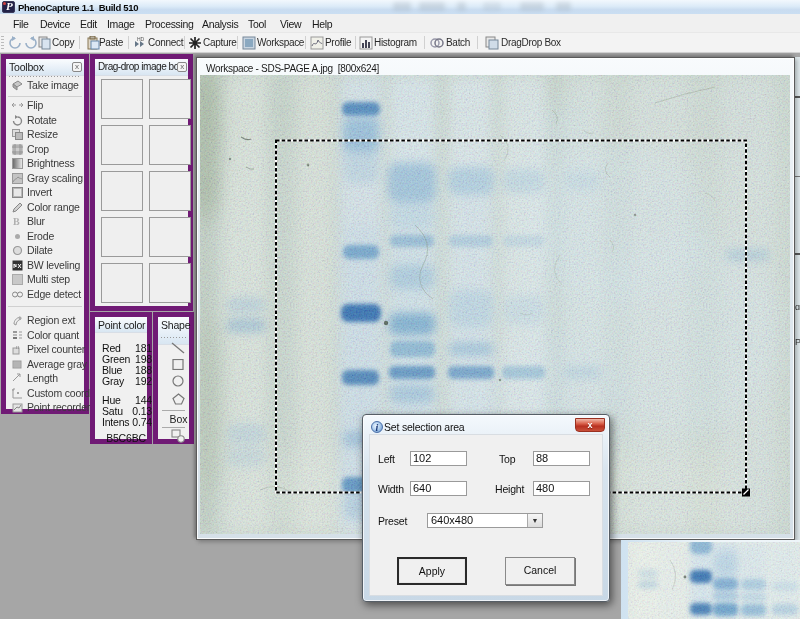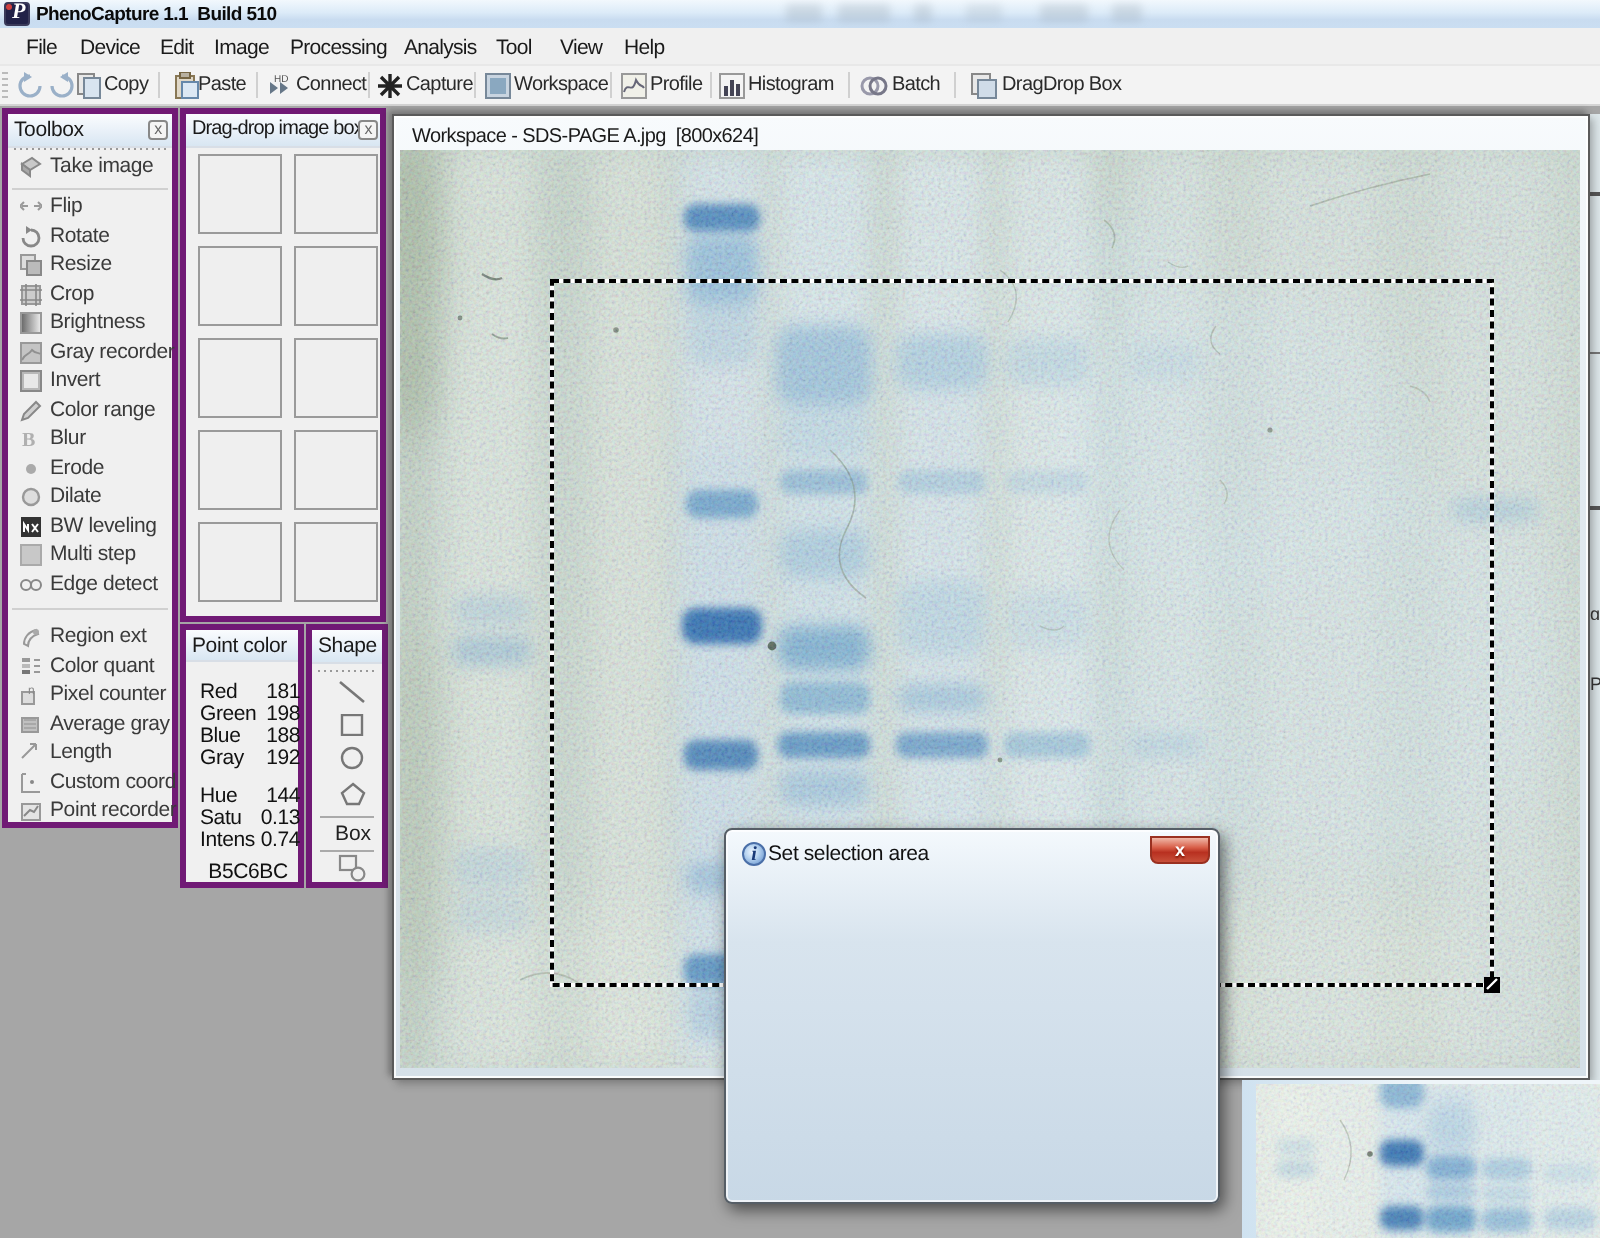--- a/index.html
+++ b/index.html
@@ -16,21 +16,21 @@
 #menubar { position:absolute; left:0; top:14px; width:800px; height:19px; background:#f0f0f0; border-bottom:1px solid #e8e8e8; }
 #menubar span { position:absolute; top:4px; font-size:10.5px; letter-spacing:-0.35px; color:#1a1a1a; }
 
 #toolbar { position:absolute; left:0; top:33px; width:800px; height:20px; background:#f3f3f3; border-bottom:1px solid #d4d4d4; }
 .tbtxt { position:absolute; top:4px; font-size:10px; letter-spacing:-0.3px; color:#2a2a2a; }
 .tbsep { position:absolute; top:3px; width:1px; height:13px; background:#d0d0d0; }
 .tbicon { position:absolute; top:3px; width:14px; height:14px; }
 #grip { position:absolute; left:1px; top:3px; width:3px; height:14px;
   background:repeating-linear-gradient(#bbb 0 1px, transparent 1px 3px); }
 
-.panel { position:absolute; background:#f0f0f0; border:3px solid #701a75; }
+.panel { position:absolute; background:#f0f0f0; border:5px solid #701a75; }
 .phead { position:absolute; left:0; top:0; right:0; height:17px;
   background:linear-gradient(#fafcfe, #e8f0f8 55%, #d8e6f2); border-bottom:1px solid #d8dee6;
   font-size:10.5px; letter-spacing:-0.2px; color:#1a1a1a; padding-left:3px; padding-top:2px; white-space:nowrap; }
 .pclose { position:absolute; top:3px; width:10px; height:10px; border:1px solid #888; border-radius:2px;
   font-size:8px; line-height:8px; text-align:center; color:#666; background:#f4f4f4; }
 .dotsep { position:absolute; left:3px; right:3px; height:1px;
   background:repeating-linear-gradient(90deg,#999 0 1px, transparent 1px 3px); }
 .solsep { position:absolute; left:2px; right:2px; height:1px; background:#d0d0d0; }
 
 .titem { position:absolute; left:0; width:88px; height:14px; font-size:10.5px; letter-spacing:-0.2px; color:#3a3a3a; }
@@ -216,21 +216,21 @@
         <svg class="ic" viewBox="0 0 11 11">
           <rect x="0.5" y="0.5" width="10" height="10" fill="url(#gb)" stroke="#999"></rect>
         </svg>
         <span class="tx">Brightness</span>
       </div>
     <div class="titem" style="top:112.5px;">
         <svg class="ic" viewBox="0 0 11 11">
           <rect x="0.5" y="0.5" width="10" height="10" fill="#c4c4c4" stroke="#999"></rect>
           <path d="M1 9c2-4 3-2 5-5 2 2 3 1 4 2" fill="none" stroke="#909090"></path>
         </svg>
-        <span class="tx">Gray recorder</span>
+        <span class="tx">Gray scaling</span>
       </div>
     <div class="titem" style="top:127px;">
         <svg class="ic" viewBox="0 0 11 11">
           <rect x="0.5" y="0.5" width="10" height="10" fill="#b8b8b8" stroke="#888"></rect>
           <rect x="2" y="2" width="7" height="7" fill="#e8e8e8"></rect>
         </svg>
         <span class="tx">Invert</span>
       </div>
     <div class="titem" style="top:141.5px;">
         <svg class="ic" viewBox="0 0 11 11">
@@ -357,21 +357,21 @@
     <div class="pcrow" style="top:36px;">Green<span class="pcval">198</span></div>
     <div class="pcrow" style="top:47px;">Blue<span class="pcval">188</span></div>
     <div class="pcrow" style="top:58px;">Gray<span class="pcval">192</span></div>
     <div class="pcrow" style="top:77px;">Hue<span class="pcval">144</span></div>
     <div class="pcrow" style="top:88px;">Satu<span class="pcval">0.13</span></div>
     <div class="pcrow" style="top:99px;">Intens<span class="pcval">0.74</span></div>
     <div class="pcrow" style="top:115px; left:0; width:62px; text-align:center;">B5C6BC</div>
   </div>
 
   <div class="panel" id="shape" style="left:153px; top:312px; width:41px; height:132px;">
-    <div class="phead" style="height:17px;">Shape</div>
+    <div class="phead" style="height:28px;">Shape</div>
     <div class="dotsep" style="top:20px;"></div>
     <svg style="position:absolute;left:13px;top:25px;" width="14" height="12" viewBox="0 0 14 12">
         <path d="M1 1l12 10" stroke="#777" stroke-width="1.3"></path>
       </svg>
     <svg style="position:absolute;left:14px;top:42px;" width="12" height="11" viewBox="0 0 12 11">
         <rect x="1" y="0.5" width="10" height="10" fill="none" stroke="#777" stroke-width="1.2"></rect>
       </svg>
     <svg style="position:absolute;left:14px;top:58px;" width="12" height="12" viewBox="0 0 12 12">
         <circle cx="6" cy="6" r="5" fill="none" stroke="#777" stroke-width="1.2"></circle>
       </svg>
@@ -552,14 +552,31 @@
 <circle cx="57" cy="35" r="1.4" fill="#3a4a3a" opacity="0.7"></circle>
 <rect width="172" height="77" filter="url(#noise)" opacity="0.32"></rect>
 </svg>
   </div>
     </div>
 
   <div id="dlg">
     <div id="dlgicon">i</div>
     <div id="dlgtitle">Set selection area</div>
     <div id="dlgclose">x</div>
+    <div id="dlgclient">
+      <div class="dlbl" style="left:8px; top:18px;">Left</div>
+      <div class="dtb" style="left:40px; top:16px;">102</div>
+      <div class="dlbl" style="left:129px; top:18px;">Top</div>
+      <div class="dtb" style="left:163px; top:16px;">88</div>
+      <div class="dlbl" style="left:8px; top:48px;">Width</div>
+      <div class="dtb" style="left:40px; top:46px;">640</div>
+      <div class="dlbl" style="left:125px; top:48px;">Height</div>
+      <div class="dtb" style="left:163px; top:46px;">480</div>
+      <div class="dlbl" style="left:8px; top:80px;">Preset</div>
+      <div id="combo">
+          <span class="cv">640x480</span>
+          <span class="ca">▼</span>
+        </div>
+      <div class="dbtn" id="btnApply">Apply</div>
+      <div class="dbtn" id="btnCancel" style="left:135px;">Cancel</div>
+    </div>
   </div>
 </div>
 
 </body></html>

